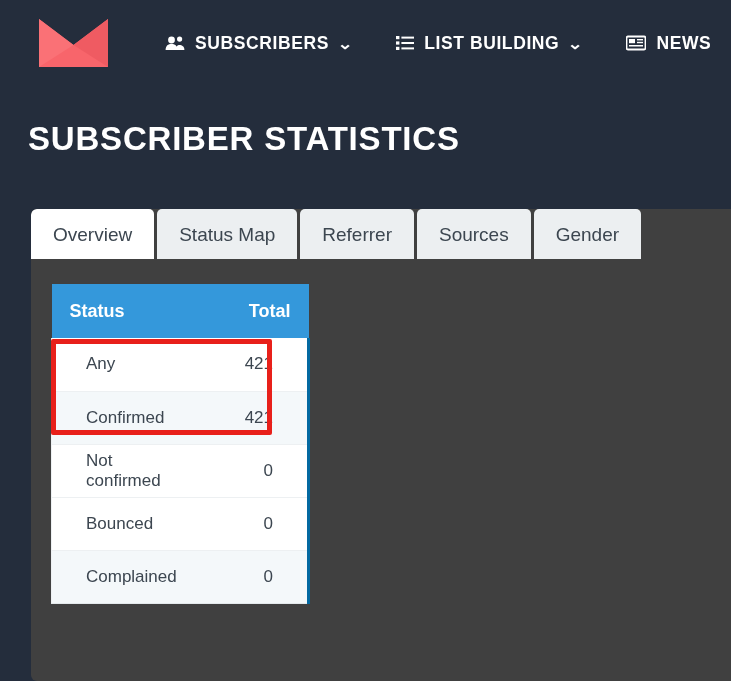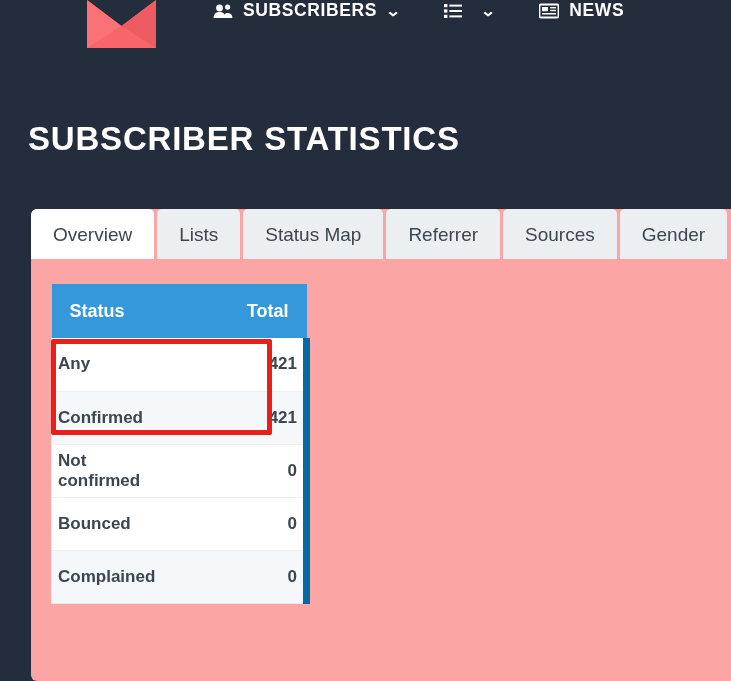--- a/index.html
+++ b/index.html
@@ -12,23 +12,22 @@
   }
 
   
   .topbar {
     position: absolute;
     left: 0; top: 0;
     width: 731px;
     height: 86px;
     background: #242d3c;
     display: flex;
-    align-items: flex-start;
+    align-items: center;
     overflow: hidden;
-    padding-left: 48px;
   }
   .logo {
     margin-left: 39px;
     width: 69px;
     height: 48px;
     display: block;
     flex: 0 0 auto;
   }
   .nav-items {
     display: flex;
@@ -73,21 +72,21 @@
     letter-spacing: 0.8px;
   }
 
   
   .card {
     position: absolute;
     left: 31px;
     top: 209px;
     width: 700px;
     height: 472px;
-    background: #fca5a5;
+    background: #404040;
     border-radius: 6px 0 0 6px;
     overflow: hidden;
   }
 
   
   .tabs {
     position: absolute;
     left: 0; top: 0;
     height: 50px;
     display: flex;
@@ -131,31 +130,30 @@
     font-weight: bold;
     height: 54px;
     padding: 16px 18px;
   }
   table.stats th.c-status { text-align: left; }
   table.stats th.c-total  { text-align: right; }
   table.stats td {
     color: #3c4650;
     font-size: 17px;
     height: 53px;
-    padding: 0 6px;
+    padding: 0 34px;
     border-bottom: 1px solid #edf0f2;
     background: #ffffff;
-    font-weight: bold;
   }
   table.stats td.c-status { text-align: left; }
   table.stats td.c-total  { text-align: right; }
   table.stats tr.striped td { background: #f4f8fa; }
   table.stats tr:last-child td { border-bottom: 1px solid #e4e9ec; }
   table.stats tr td:first-child { border-left: 1px solid #edf0f2; }
-  table.stats tr td:last-child  { border-right: 7px solid #0369a1; }
+  table.stats tr td:last-child  { border-right: 3px solid #0369a1; }
 
   
   .annotation-box {
     position: absolute;
     left: 51px;
     top: 339px;
     width: 221px;
     height: 96px;
     border: 5px solid #e8201a;
     border-radius: 2px;
@@ -194,20 +192,21 @@
       <span class="nav-icon">
         <svg width="18" height="16" viewBox="0 0 18 16">
           <rect x="0" y="1" width="3.4" height="3.2" fill="#ffffff"></rect>
           <rect x="0" y="6.4" width="3.4" height="3.2" fill="#ffffff"></rect>
           <rect x="0" y="11.8" width="3.4" height="3.2" fill="#ffffff"></rect>
           <rect x="5.4" y="1.6" width="12.6" height="2" fill="#ffffff"></rect>
           <rect x="5.4" y="7" width="12.6" height="2" fill="#ffffff"></rect>
           <rect x="5.4" y="12.4" width="12.6" height="2" fill="#ffffff"></rect>
         </svg>
       </span>
+      <span>LIST BUILDING</span>
       <span class="nav-caret">⌄</span>
     </div>
 
     <div class="nav-item">
       <span class="nav-icon">
         <svg width="20" height="16" viewBox="0 0 20 16">
           <rect x="0.5" y="1.5" width="19" height="13" rx="1.4" fill="none" stroke="#ffffff" stroke-width="1.8"></rect>
           <rect x="3" y="4" width="6" height="4.2" fill="#ffffff"></rect>
           <rect x="11" y="4" width="6" height="1.4" fill="#ffffff"></rect>
           <rect x="11" y="6.8" width="6" height="1.4" fill="#ffffff"></rect>
@@ -222,23 +221,20 @@
 
 <div class="page-title">SUBSCRIBER STATISTICS</div>
 
 <div class="card">
 
   <div class="tabs">
     <div class="tab active">
         <span>Overview</span>
       </div>
     <div class="tab">
-        <span>Lists</span>
-      </div>
-    <div class="tab">
         <span>Status Map</span>
       </div>
     <div class="tab">
         <span>Referrer</span>
       </div>
     <div class="tab">
         <span>Sources</span>
       </div>
     <div class="tab">
         <span>Gender</span>

